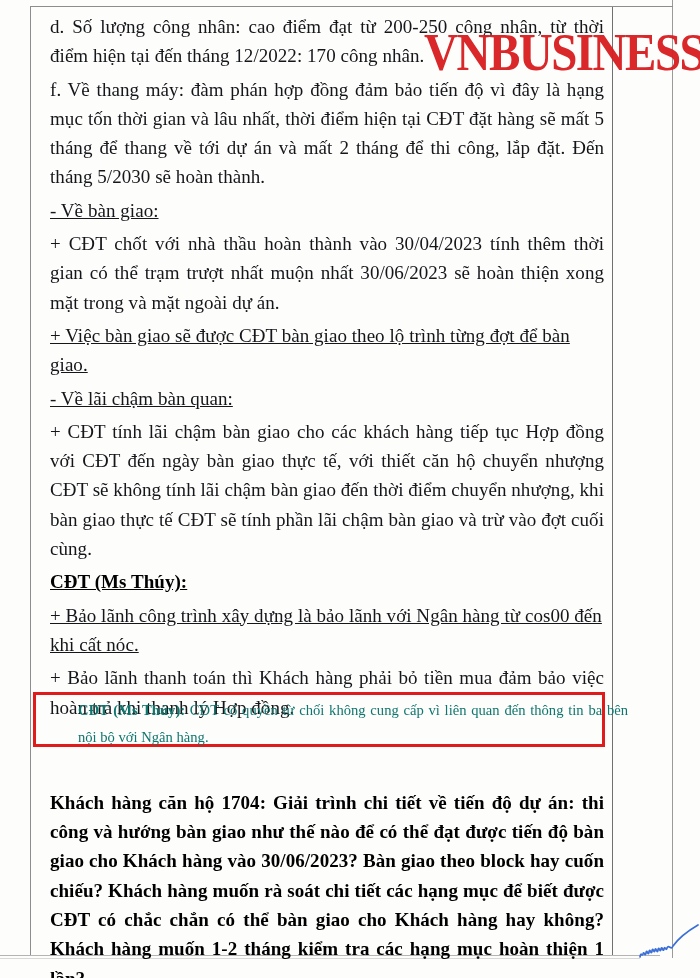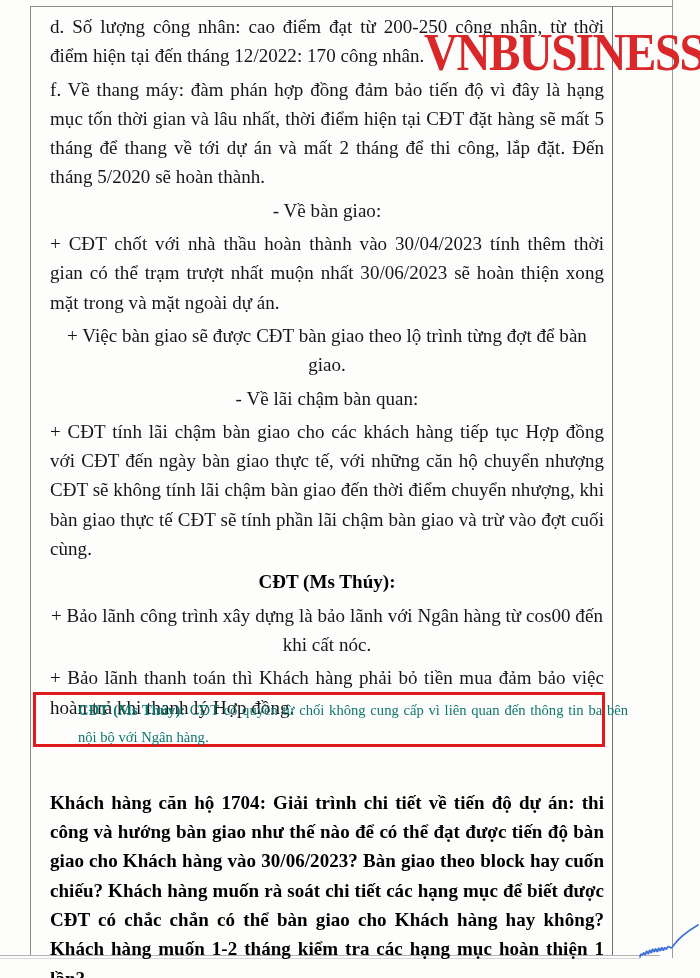--- a/index.html
+++ b/index.html
@@ -38,21 +38,21 @@
   }
   .para {
     margin: 4px;
     font-size: 19px;
     line-height: 29.3px;
     color: #15161a;
     text-align: justify;
     text-justify: inter-word;
     letter-spacing: .05px;
   }
-  .para.nojust { text-align: center; }
+  .para.nojust { text-align: left; text-decoration: underline; }
   .para.bold {
     font-weight: bold;
     color: #000;
   }
   .spacer-box { height: 58px; }
 
   
   .redbox {
     position: absolute;
     left: 33px;
@@ -111,26 +111,26 @@
 
   <div class="rule rule-left-outer"></div>
   <div class="rule rule-right-inner"></div>
   <div class="rule rule-right-outer"></div>
   <div class="rule rule-top"></div>
   <div class="rule rule-bottom"></div>
   <div class="rule rule-bottom2"></div>
 
   <div class="body-text">
     <p class="para">d. Số lượng công nhân: cao điểm đạt từ 200-250 công nhân, từ thời điểm hiện tại đến tháng 12/2022: 170 công nhân.</p>
-    <p class="para">f. Về thang máy: đàm phán hợp đồng đảm bảo tiến độ vì đây là hạng mục tốn thời gian và lâu nhất, thời điểm hiện tại CĐT đặt hàng sẽ mất 5 tháng để thang về tới dự án và mất 2 tháng để thi công, lắp đặt. Đến tháng 5/2020 sẽ hoàn thành.</p>
+    <p class="para">f. Về thang máy: đàm phán hợp đồng đảm bảo tiến độ vì đây là hạng mục tốn thời gian và lâu nhất, thời điểm hiện tại CĐT đặt hàng sẽ mất 5 tháng để thang về tới dự án và mất 2 tháng để thi công, lắp đặt. Đến tháng 5/2030 sẽ hoàn thành.</p>
     <p class="para nojust">- Về bàn giao:</p>
     <p class="para">+ CĐT chốt với nhà thầu hoàn thành vào 30/04/2023 tính thêm thời gian có thể trạm trượt nhất muộn nhất 30/06/2023 sẽ hoàn thiện xong mặt trong và mặt ngoài dự án.</p>
     <p class="para nojust">+ Việc bàn giao sẽ được CĐT bàn giao theo lộ trình từng đợt để bàn giao.</p>
     <p class="para nojust">- Về lãi chậm bàn quan:</p>
-    <p class="para">+ CĐT tính lãi chậm bàn giao cho các khách hàng tiếp tục Hợp đồng với CĐT đến ngày bàn giao thực tế, với những căn hộ chuyển nhượng CĐT sẽ không tính lãi chậm bàn giao đến thời điểm chuyển nhượng, khi bàn giao thực tế CĐT sẽ tính phần lãi chậm bàn giao và trừ vào đợt cuối cùng.</p>
+    <p class="para">+ CĐT tính lãi chậm bàn giao cho các khách hàng tiếp tục Hợp đồng với CĐT đến ngày bàn giao thực tế, với thiết căn hộ chuyển nhượng CĐT sẽ không tính lãi chậm bàn giao đến thời điểm chuyển nhượng, khi bàn giao thực tế CĐT sẽ tính phần lãi chậm bàn giao và trừ vào đợt cuối cùng.</p>
     <p class="para bold nojust">CĐT (Ms Thúy):</p>
     <p class="para nojust">+ Bảo lãnh công trình xây dựng là bảo lãnh với Ngân hàng từ cos00 đến khi cất nóc.</p>
     <p class="para">+ Bảo lãnh thanh toán thì Khách hàng phải bỏ tiền mua đảm bảo việc hoàn trả khi thanh lý Hợp đồng.</p>
     <div class="spacer-box"></div>
     <p class="para bold">Khách hàng căn hộ 1704: Giải trình chi tiết về tiến độ dự án: thi công và hướng bàn giao như thế nào để có thể đạt được tiến độ bàn giao cho Khách hàng vào 30/06/2023? Bàn giao theo block hay cuốn chiếu? Khách hàng muốn rà soát chi tiết các hạng mục để biết được CĐT có chắc chắn có thể bàn giao cho Khách hàng hay không? Khách hàng muốn 1-2 tháng kiểm tra các hạng mục hoàn thiện 1 lần?</p>
     <p class="para bold nojust">CĐT (Mr Thụ):</p>
     <p class="para nojust">+ Công tác hoàn thiện đan xen với M&amp;E (cơ điện).</p>
 
   </div>
 

